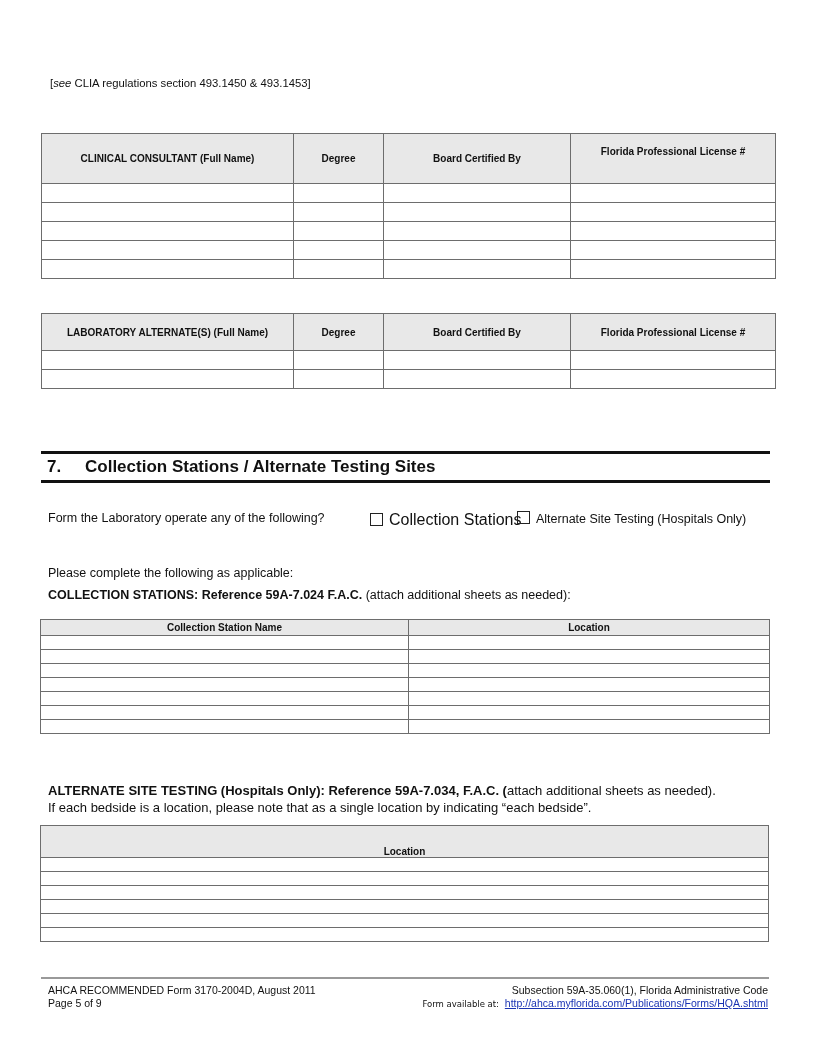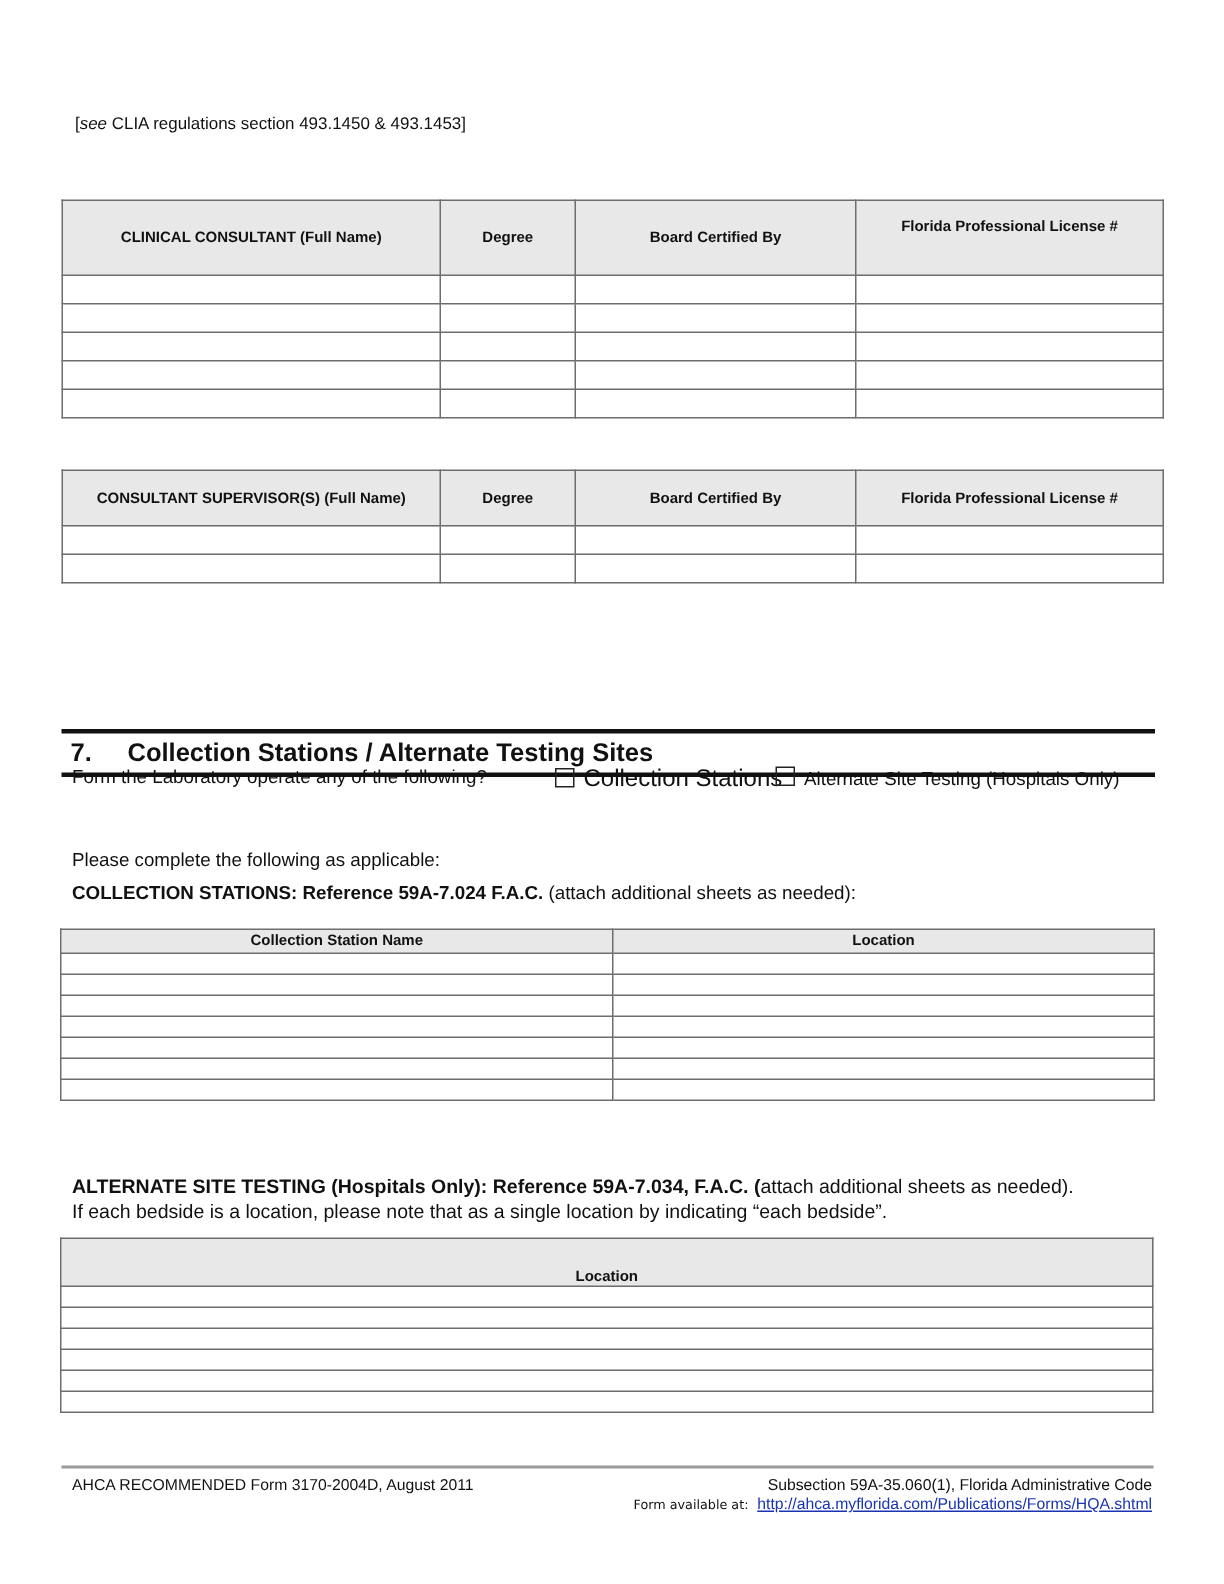--- a/index.html
+++ b/index.html
@@ -10,21 +10,21 @@
   table.grid { border-collapse: collapse; position: absolute; table-layout: fixed; border-radius: 22px; }
   table.grid td, table.grid th { border: 1px solid #6d6d6d; padding: 0; }
   table.grid th { background: #e8e8e8; font-weight: bold; font-size: 10px; color: #111; }
   .t1 { left: 41px; top: 133px; width: 734px; }
   .t1 th { height: 37px; }
   .t1 td { height: 18px; }
   .t2 { left: 41px; top: 313px; width: 734px; }
   .t2 th { height: 36px; }
   .t2 td { height: 18px; }
   .lic-top { vertical-align: top; padding-top: 12px !important; }
-  .sec-title { left: 41px; top: 451px; width: 729px; border-top: 3px solid #111; border-bottom: 3px solid #111; height: 26px; font-size: 17px; font-weight: bold; line-height: 26px; margin-top: 35px; }
+  .sec-title { left: 41px; top: 451px; width: 729px; border-top: 3px solid #111; border-bottom: 3px solid #111; height: 26px; font-size: 17px; font-weight: bold; line-height: 26px; }
   .sec-title .num { display: inline-block; width: 38px; padding-left: 6px; }
   .question { left: 48px; top: 511px; font-size: 12.5px; }
   .cb { display: inline-block; width: 11px; height: 11px; border: 1px solid #222; vertical-align: -1px; margin-right: 6px; }
   .q-opt1 { left: 370px; top: 511px; font-size: 16px; }
   .q-opt2 { left: 517px; top: 511px; font-size: 12.5px; }
   .please { left: 48px; top: 566px; font-size: 12.5px; }
   .coll-ref { left: 48px; top: 588px; font-size: 12.5px; }
   .t3 { left: 40px; top: 619px; width: 729px; }
   .t3 th { height: 15px; font-size: 12.5px; }
   .t3 td { height: 13px; }
@@ -94,21 +94,21 @@
 
 <table class="grid t2">
   <colgroup>
       <col style="width:252px">
       <col style="width:90px">
       <col style="width:187px">
       <col style="width:205px">
     </colgroup>
   <tbody>
       <tr>
-    <th>CONSULTANT SUPERVISOR(S) (Full Name)</th>
+    <th>LABORATORY ALTERNATE(S) (Full Name)</th>
     <th>Degree</th>
     <th>Board Certified By</th>
     <th>Florida Professional License #</th>
   </tr>
   <tr>
         <td></td>
         <td></td>
         <td></td>
         <td></td>
       </tr>
@@ -206,17 +206,18 @@
       </tr>
   <tr>
         <td></td>
       </tr>
 </tbody>
   </table>
 
 <div class="abs footer-line"></div>
 <div class="abs foot-left">
   <div>AHCA RECOMMENDED Form 3170-2004D, August 2011</div>
+  <div>Page 5 of 9</div>
 </div>
 <div class="abs foot-right">
   <div>Subsection 59A-35.060(1), Florida Administrative Code</div>
   <div><span class="avail">Form available at:</span>&nbsp; <a>http://ahca.myflorida.com/Publications/Forms/HQA.shtml</a></div>
 </div>
 
 </body></html>

